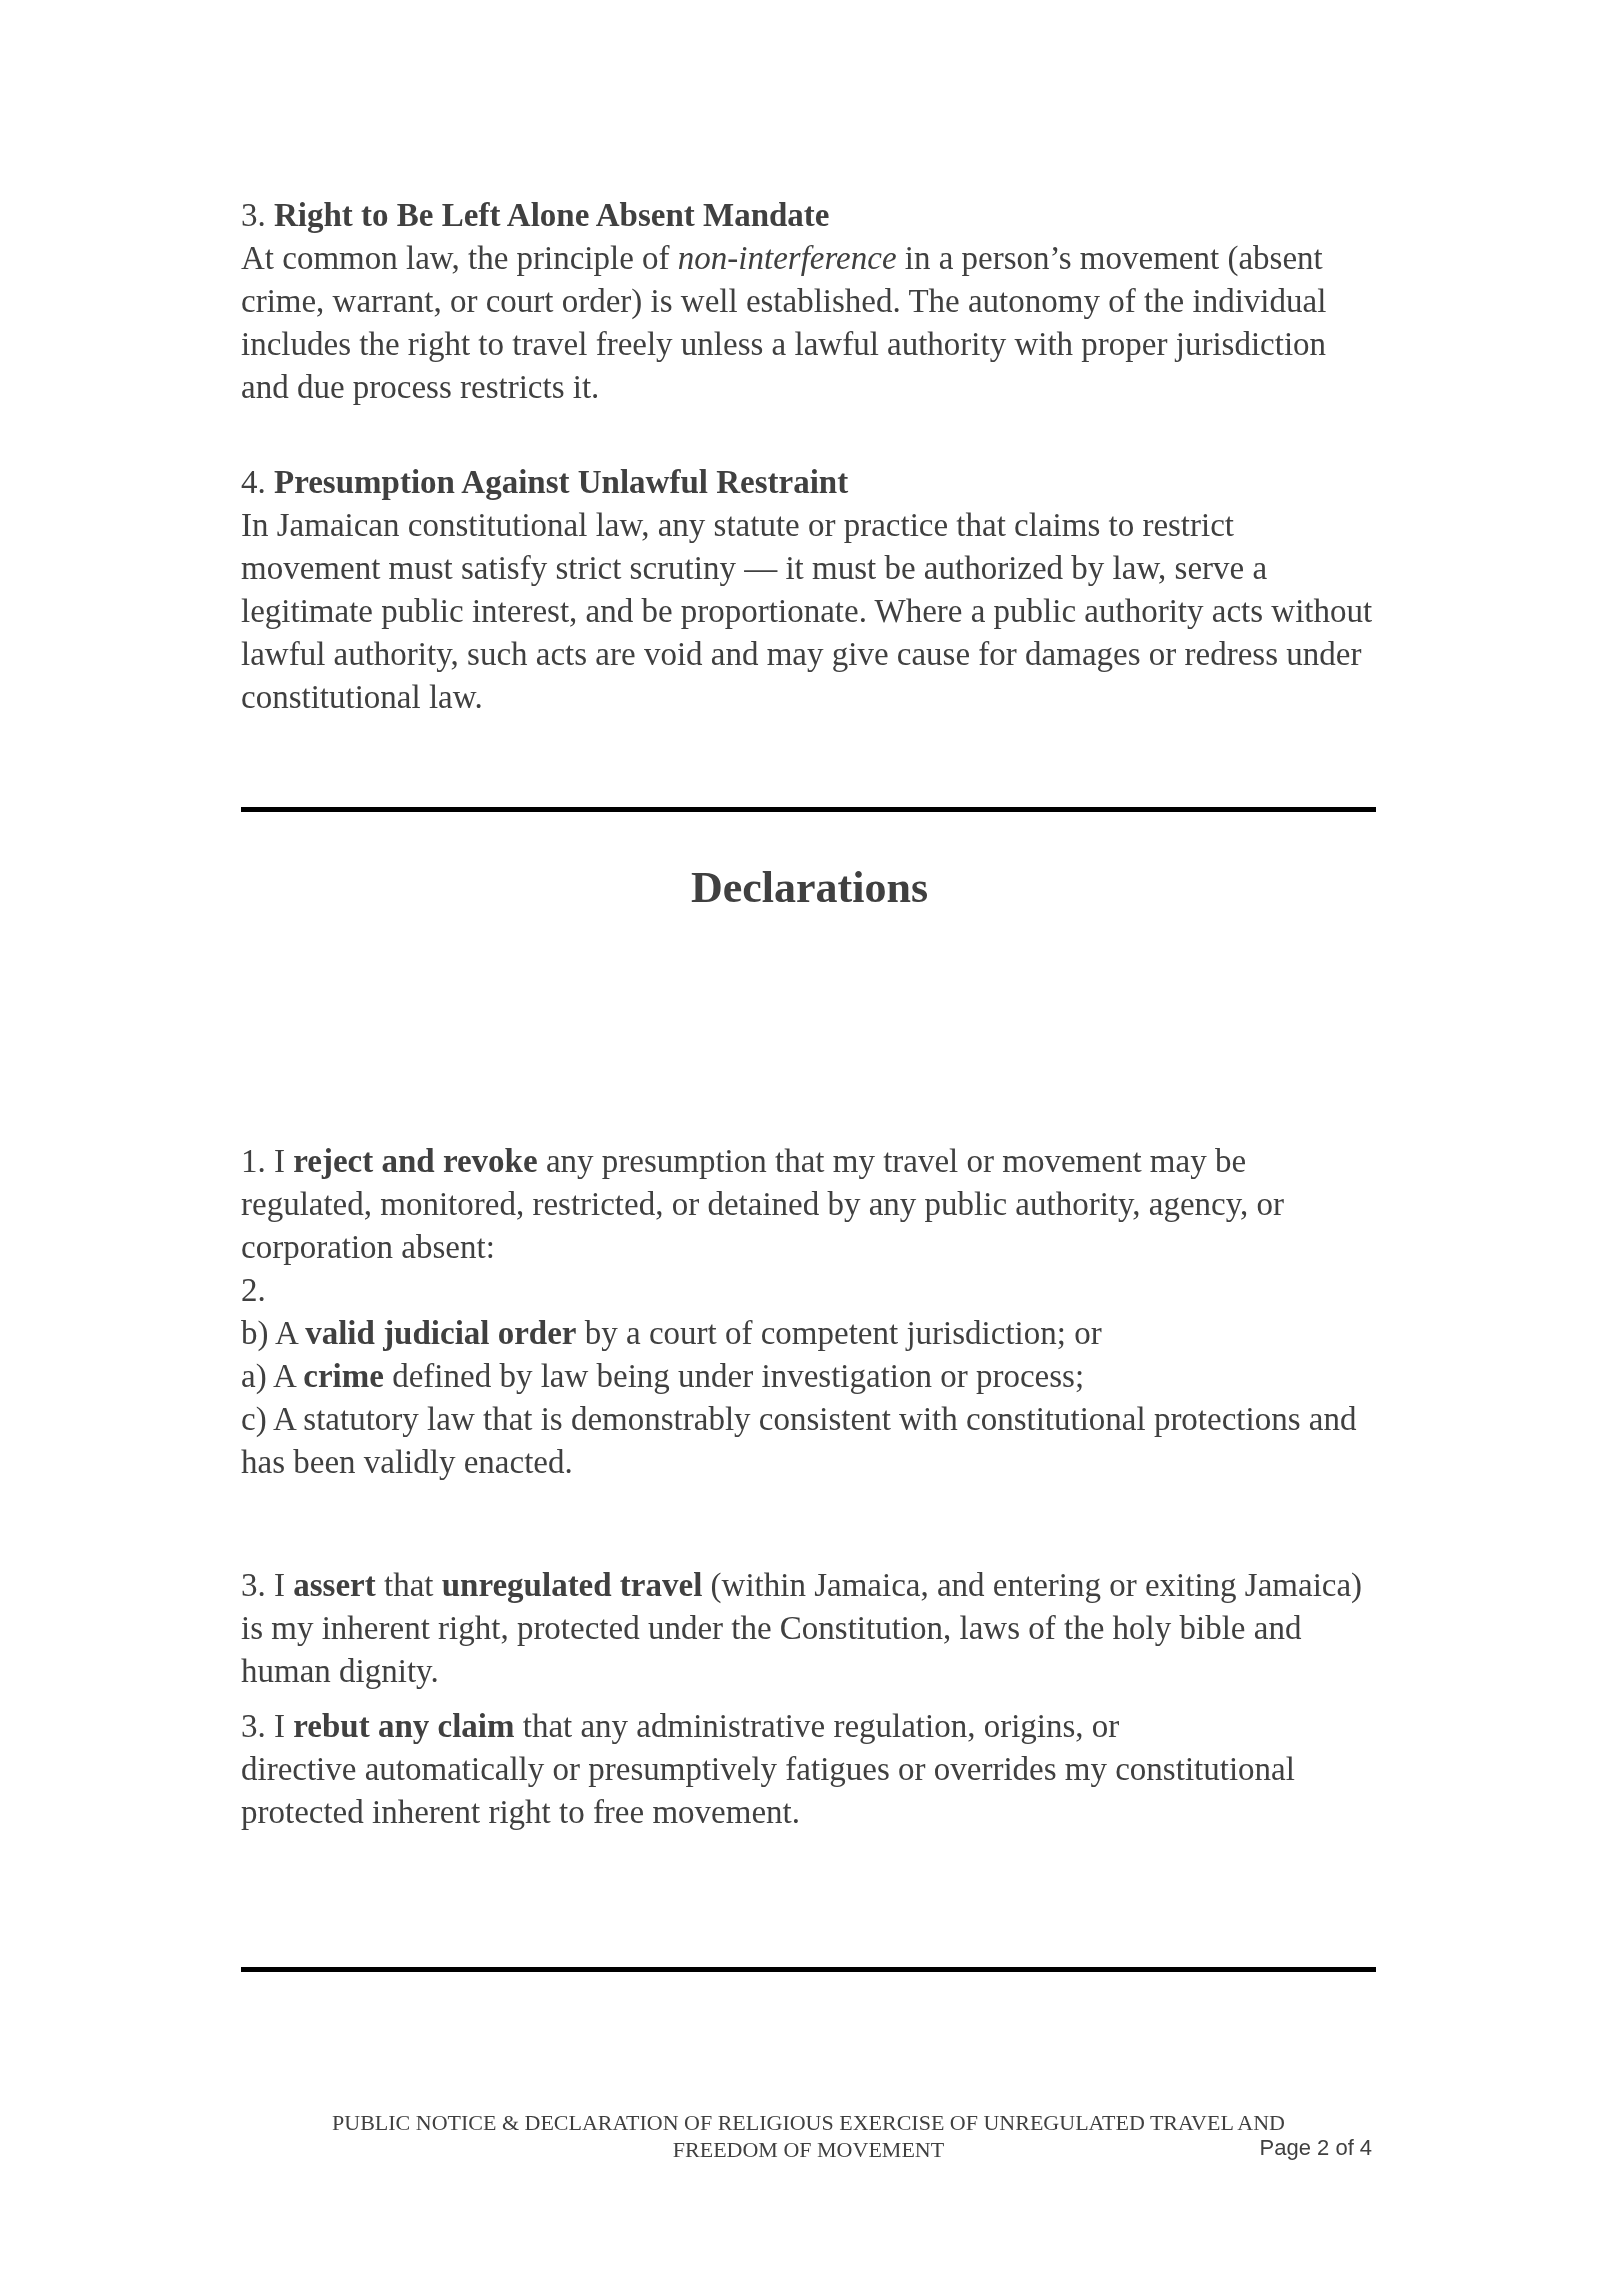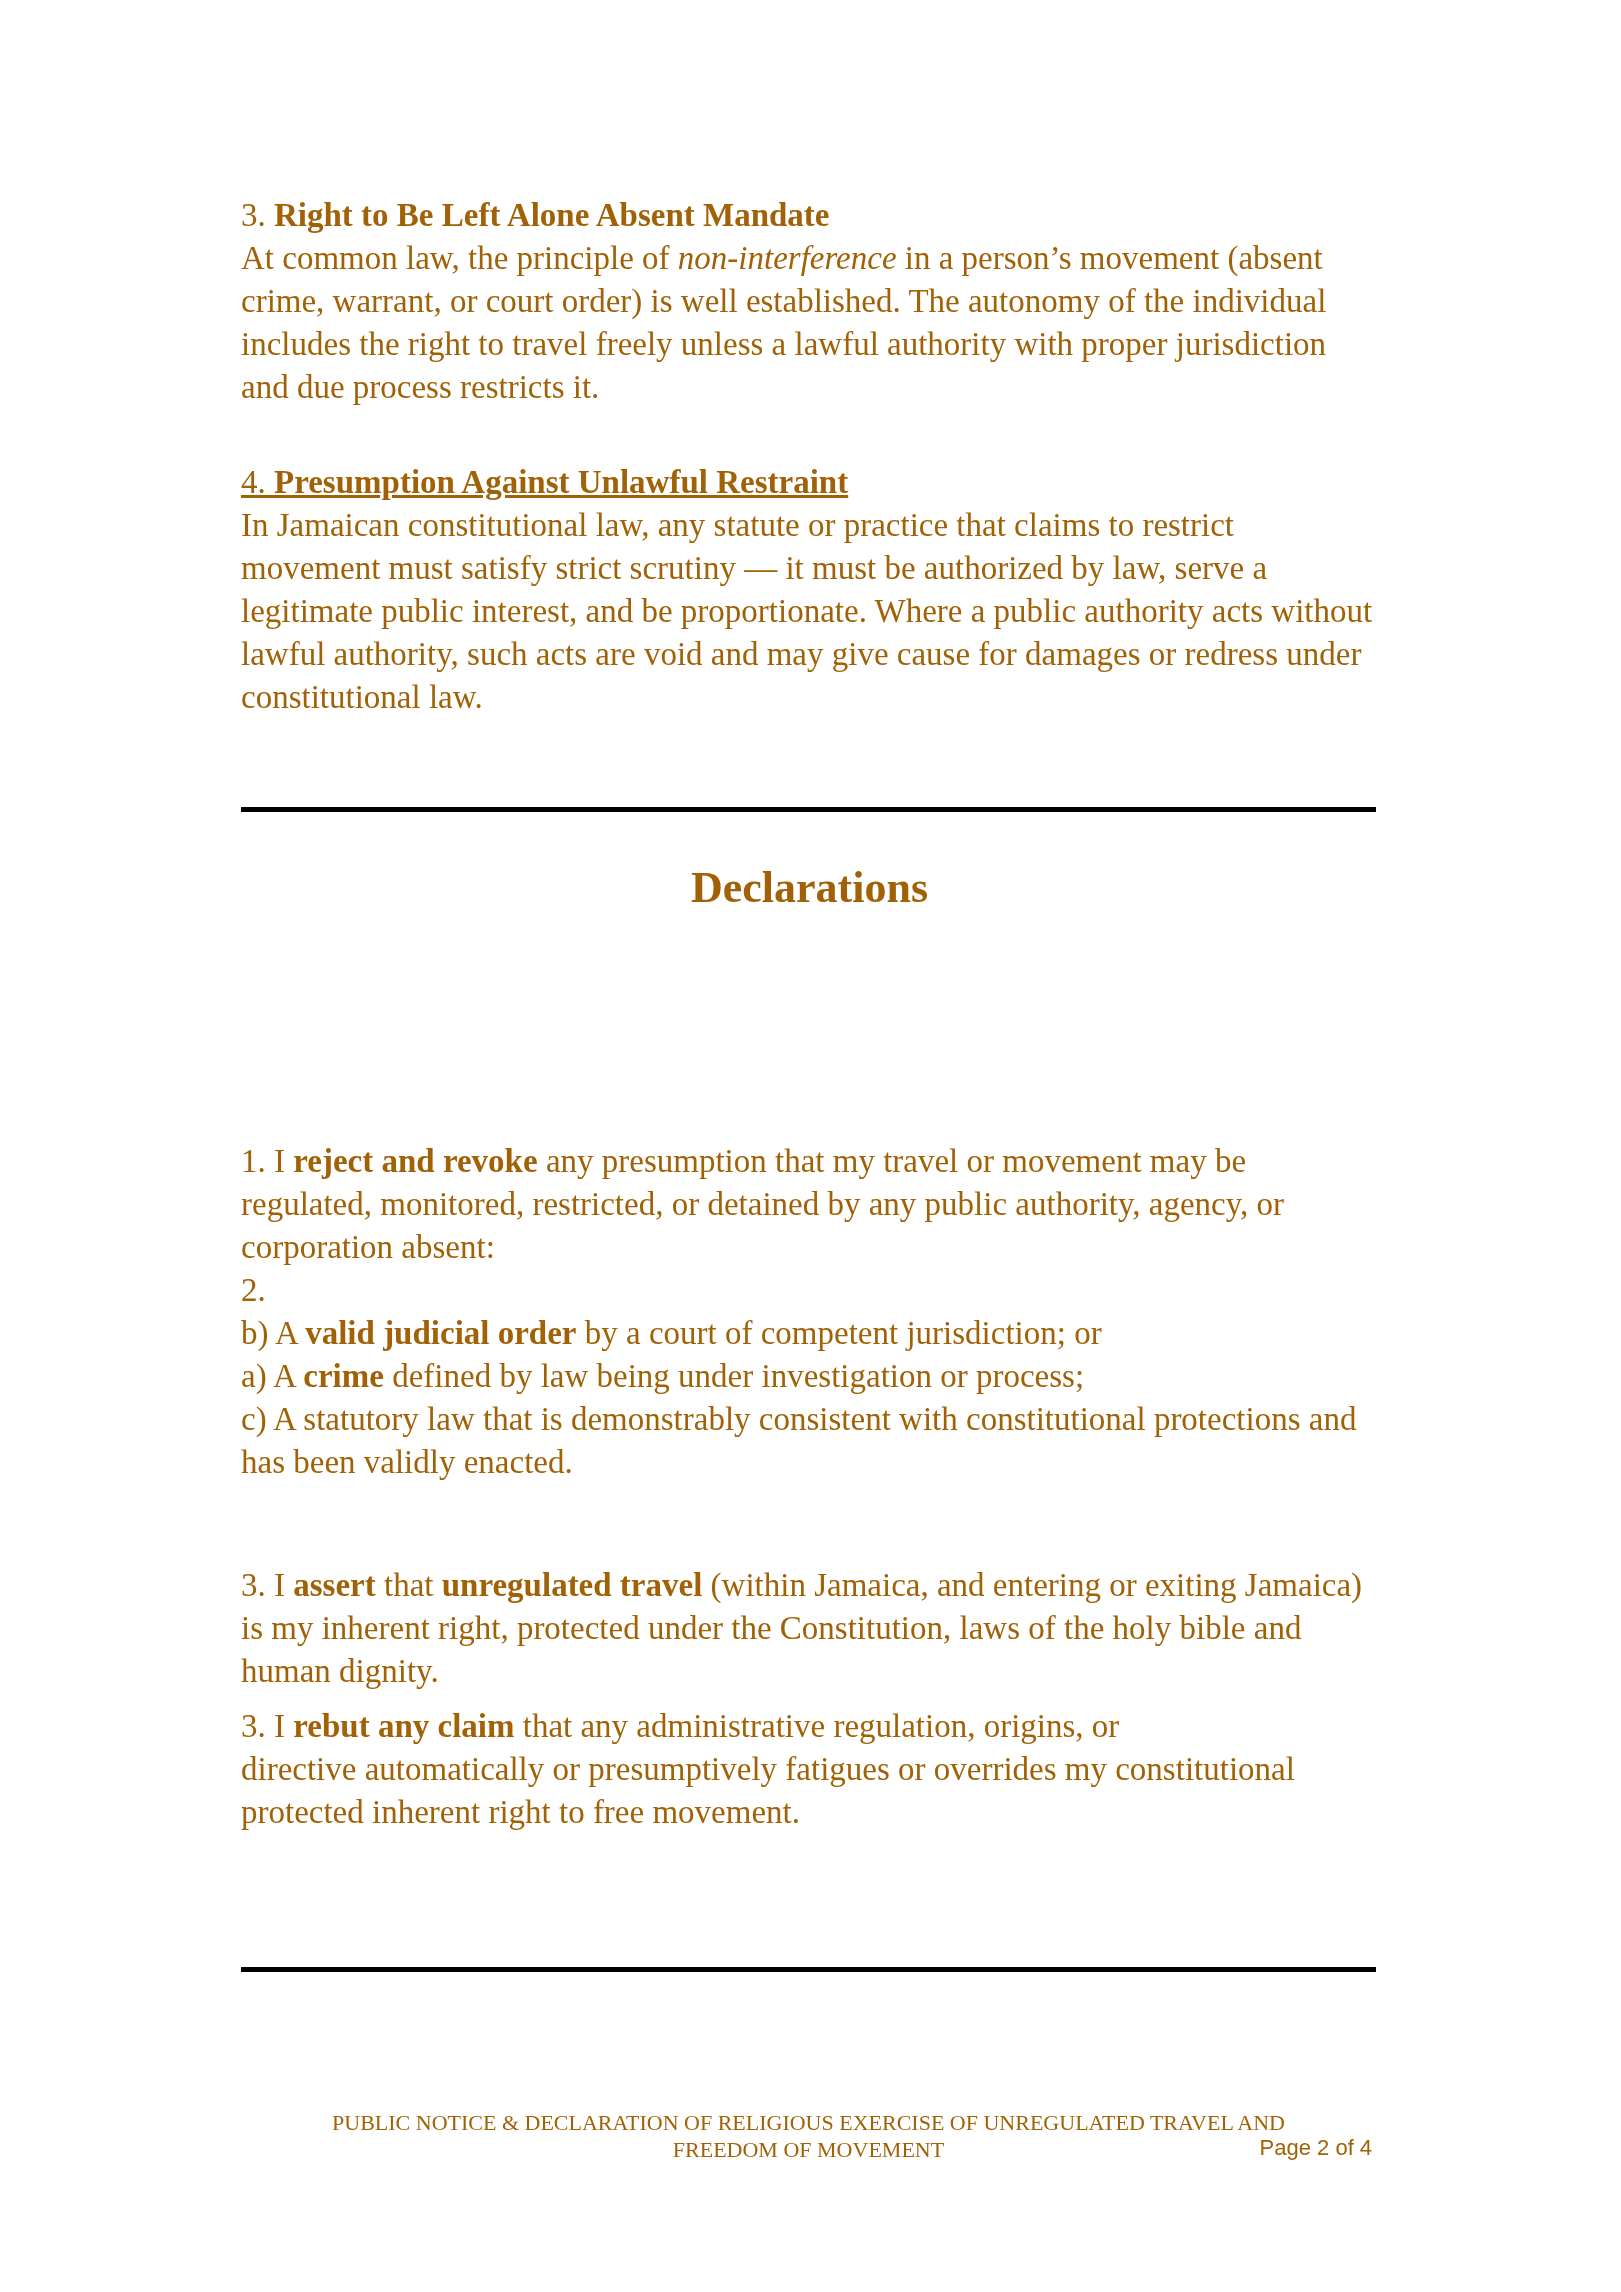--- a/index.html
+++ b/index.html
@@ -1,21 +1,21 @@
 <!DOCTYPE html>
 <html lang="en"><head>
 <meta charset="utf-8">
 <style>
   html, body { margin: 0; padding: 0; background: #ffffff; }
   .page {
     position: relative;
     width: 1621px;
     height: 2293px;
     background: #ffffff;
-    color: #a16207;
+    color: #404040;
     font-family: "Liberation Serif", "DejaVu Serif", serif;
     font-size: 33px;
     line-height: 43px;
     overflow: hidden;
   }
   .block { position: absolute; left: 241px; width: 1137px; margin: 0; }
   .block p { margin: 0; }
   b { font-weight: bold; }
   i { font-style: italic; }
 
@@ -44,21 +44,21 @@
     right: 3.9px;
     top: 24.5px;
     font-family: "Liberation Sans", "DejaVu Sans", sans-serif;
     font-size: 22px;
     line-height: 28px;
   }
 
   
   #s3h   { top: 194px; }
   #s3b   { top: 237px; }
-  #s4h   { top: 461px; text-decoration: underline; }
+  #s4h   { top: 461px; }
   #s4b   { top: 504px; }
   #hr1   { top: 807px; }
   #declh { top: 859px; text-align: center; }
   #intro { top: 968px; }
   #group1{ top: 1140px; }
   #assrt { top: 1564px; }
   #rebut { top: 1705px; }
   #hr2   { top: 1967px; }
 </style>
 </head>

